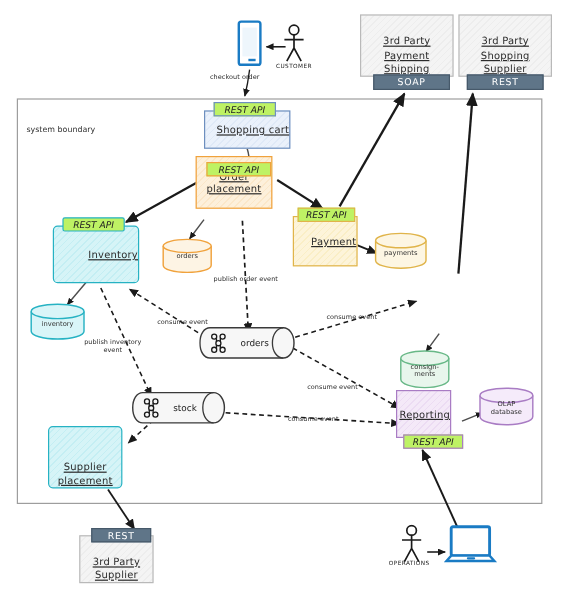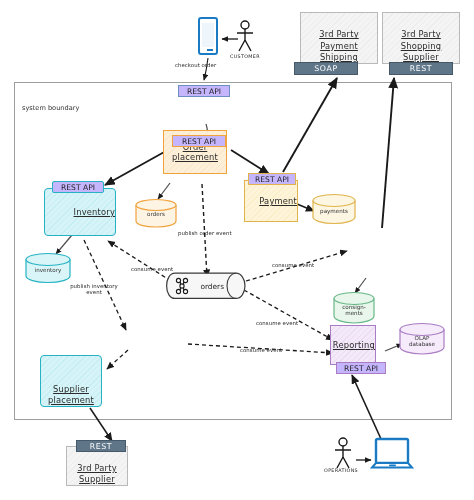--- a/index.html
+++ b/index.html
@@ -6,22 +6,22 @@
   body{width:474px;height:500px;overflow:hidden;font-family:"DejaVu Sans",sans-serif;}
   #canvas{position:relative;width:474px;height:500px;}
   svg#wires{position:absolute;left:0;top:0;width:474px;height:500px;overflow:visible;}
 
   .node{position:absolute;box-sizing:border-box;}
   .hatch{background-repeat:repeat;}
 
   
   .svc{border:1.4px solid #888;display:flex;align-items:center;justify-content:flex-end;
         text-align:center;font-size:8.3px;color:#2b2b2b;letter-spacing:.2px;text-decoration:underline;}
-  .tab{position:absolute;box-sizing:border-box;border:1.3px solid #555;background:#c4b5fd;
-        font-size:7.6px;display:flex;align-items:center;justify-content:center;
+  .tab{position:absolute;box-sizing:border-box;border:1.3px solid #555;background:#bef264;
+        font-size:7.6px;font-style:italic;display:flex;align-items:center;justify-content:center;
         color:#222;white-space:nowrap;padding:0 4px;}
 
   
   .c-blue   {border-color:#6d8fbf;background:#eaf1fb;}
   .c-cyan   {border-color:#26b2c3;background:#d6f4f7;border-radius:4px;border-width:1.6px;}
   .c-orange {border-color:#f0a23c;background:#fdf0db;}
   .c-yellow {border-color:#e0b44a;background:#fdf4da;}
   .c-green  {border-color:#68b887;background:#e4f4e8;}
   .c-purple {border-color:#a97cc4;background:#f4e9f8;}
   .c-gray   {border-color:#b9b9b9;background:#f4f4f4;}
@@ -125,30 +125,34 @@
   </svg>
   <div class="actorlbl" style="left:230px;top:54px;">CUSTOMER</div>
   <div class="edgelabel" style="left:175px;top:62px;">checkout order</div>
 
   <div class="node svc c-gray hatch" style="left:300px;top:12px;width:78px;height:52px;flex-direction:column;line-height:1.35;
               background-image:repeating-linear-gradient(135deg,#f4f4f4 0 3px,#ededed 3px 4px);">
     <span>3rd Party</span>
     <span>Payment</span>
     <span>Shipping</span>
   </div>
-  <div class="tab tab-dark" style="left:294px;top:62px;width:64px;height:13px;">SOAP</div>
+  <div class="tab tab-dark" style="left:311px;top:62px;width:64px;height:13px;">SOAP</div>
 
   <div class="node svc c-gray hatch" style="left:382px;top:12px;width:78px;height:52px;flex-direction:column;line-height:1.35;
               background-image:repeating-linear-gradient(135deg,#f4f4f4 0 3px,#ededed 3px 4px);">
     <span>3rd Party</span>
     <span>Shopping</span>
     <span>Supplier</span>
   </div>
   <div class="tab tab-dark" style="left:389px;top:62px;width:64px;height:13px;">REST</div>
 
+  <div class="node svc c-blue hatch" style="left:170px;top:92px;width:72px;height:32px;
+              background-image:repeating-linear-gradient(135deg,#eaf1fb 0 3px,#dfe9f7 3px 4px);">
+    <span>Shopping cart</span>
+  </div>
   <div class="tab t-blue" style="left:178px;top:85px;width:52px;height:12px;">REST API</div>
 
   <div class="node svc c-orange hatch" style="left:163px;top:130px;width:64px;height:44px;
               background-image:repeating-linear-gradient(135deg,#fdf0db 0 3px,#fbe7c9 3px 4px);">
     <span>Order placement</span>
   </div>
   <div class="tab t-orange" style="left:172px;top:135px;width:54px;height:12px;">REST API</div>
 
   <div class="node svc c-cyan hatch" style="left:44px;top:188px;width:72px;height:48px;
               background-image:repeating-linear-gradient(135deg,#d6f4f7 0 3px,#c4eef3 3px 4px);">
@@ -238,20 +242,36 @@
           <circle cx="19.5" cy="8.5" r="2.1"></circle>
         <circle cx="16" cy="14" r="2.1"></circle>
         <circle cx="12.5" cy="19.5" r="2.1"></circle>
           <circle cx="19.5" cy="19.5" r="2.1"></circle>
         <path d="M14.4,9.8 L14.4,12.6 M17.6,9.8 L17.6,12.6 M14.4,15.6 L14.4,18.2 M17.6,15.6 L17.6,18.2"></path>
       </g>
     </svg>
     <div class="lbl" style="right:24px;">orders</div>
   </div>
 
+  <div class="q" style="left:110px;top:326px;width:80px;height:28px;">
+    <svg style="position:absolute;left:0;top:0;" width="80" height="28" viewBox="0 0 80 28">
+      <path d="M9,1.2 L68,1.2 C73,1.2 77,6.6 77,13.8 C77,21 73,26.4 68,26.4 L9,26.4
+               C4,26.4 0.6,21 0.6,13.8 C0.6,6.6 4,1.2 9,1.2 Z" fill="#f7f7f7" stroke="#3a3a3a" stroke-width="1.2"></path>
+      <path d="M68,1.2 C63,1.2 59,6.6 59,13.8 C59,21 63,26.4 68,26.4" fill="none" stroke="#3a3a3a" stroke-width="1.1"></path>
+      <g fill="none" stroke="#1a1a1a" stroke-width="1.1">
+        <circle cx="12.5" cy="8.5" r="2.1"></circle>
+          <circle cx="19.5" cy="8.5" r="2.1"></circle>
+        <circle cx="16" cy="14" r="2.1"></circle>
+        <circle cx="12.5" cy="19.5" r="2.1"></circle>
+          <circle cx="19.5" cy="19.5" r="2.1"></circle>
+        <path d="M14.4,9.8 L14.4,12.6 M17.6,9.8 L17.6,12.6 M14.4,15.6 L14.4,18.2 M17.6,15.6 L17.6,18.2"></path>
+      </g>
+    </svg>
+    <div class="lbl" style="right:26px;">stock</div>
+  </div>
 
   <svg class="node" style="left:330px;top:437px;width:26px;height:32px;" viewBox="0 0 26 32">
     <circle cx="13" cy="5" r="4" fill="none" stroke="#1a1a1a" stroke-width="1.4"></circle>
     <path d="M13,9 L13,20 M5,13 L21,13 M13,20 L7,31 M13,20 L19,31" fill="none" stroke="#1a1a1a" stroke-width="1.4"></path>
   </svg>
   <div class="actorlbl" style="left:324px;top:468px;">OPERATIONS</div>
   <svg class="node" style="left:370px;top:437px;width:46px;height:36px;" viewBox="0 0 46 36">
     <rect x="6" y="2" width="32" height="24" rx="1.5" fill="#fff" stroke="#1a7bc4" stroke-width="2.4"></rect>
     <path d="M2,30.5 L42,30.5 L38,26 L6,26 Z" fill="#fff" stroke="#1a7bc4" stroke-width="2"></path>
     <rect x="19" y="27.4" width="7" height="1.8" rx="0.9" fill="#1a7bc4"></rect>

